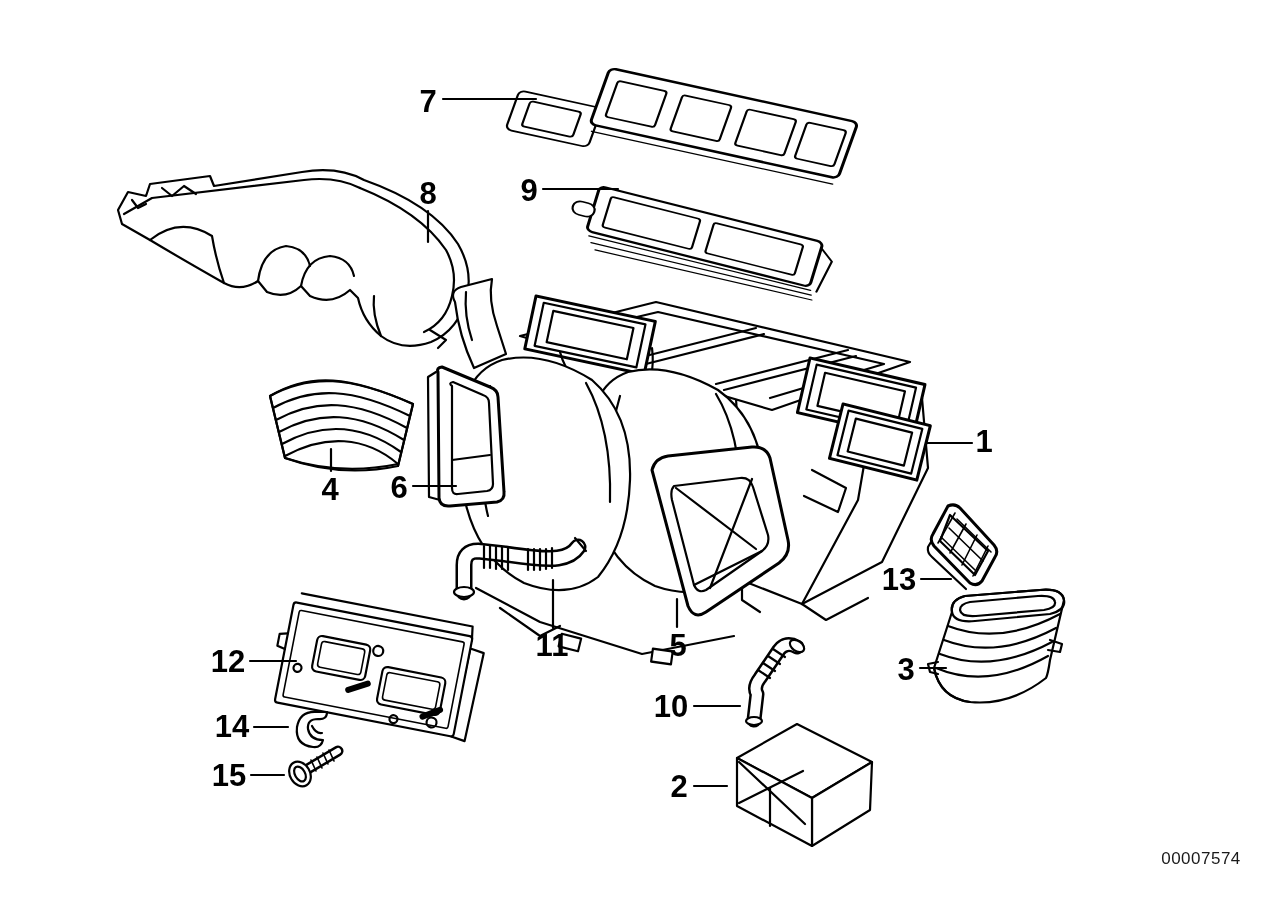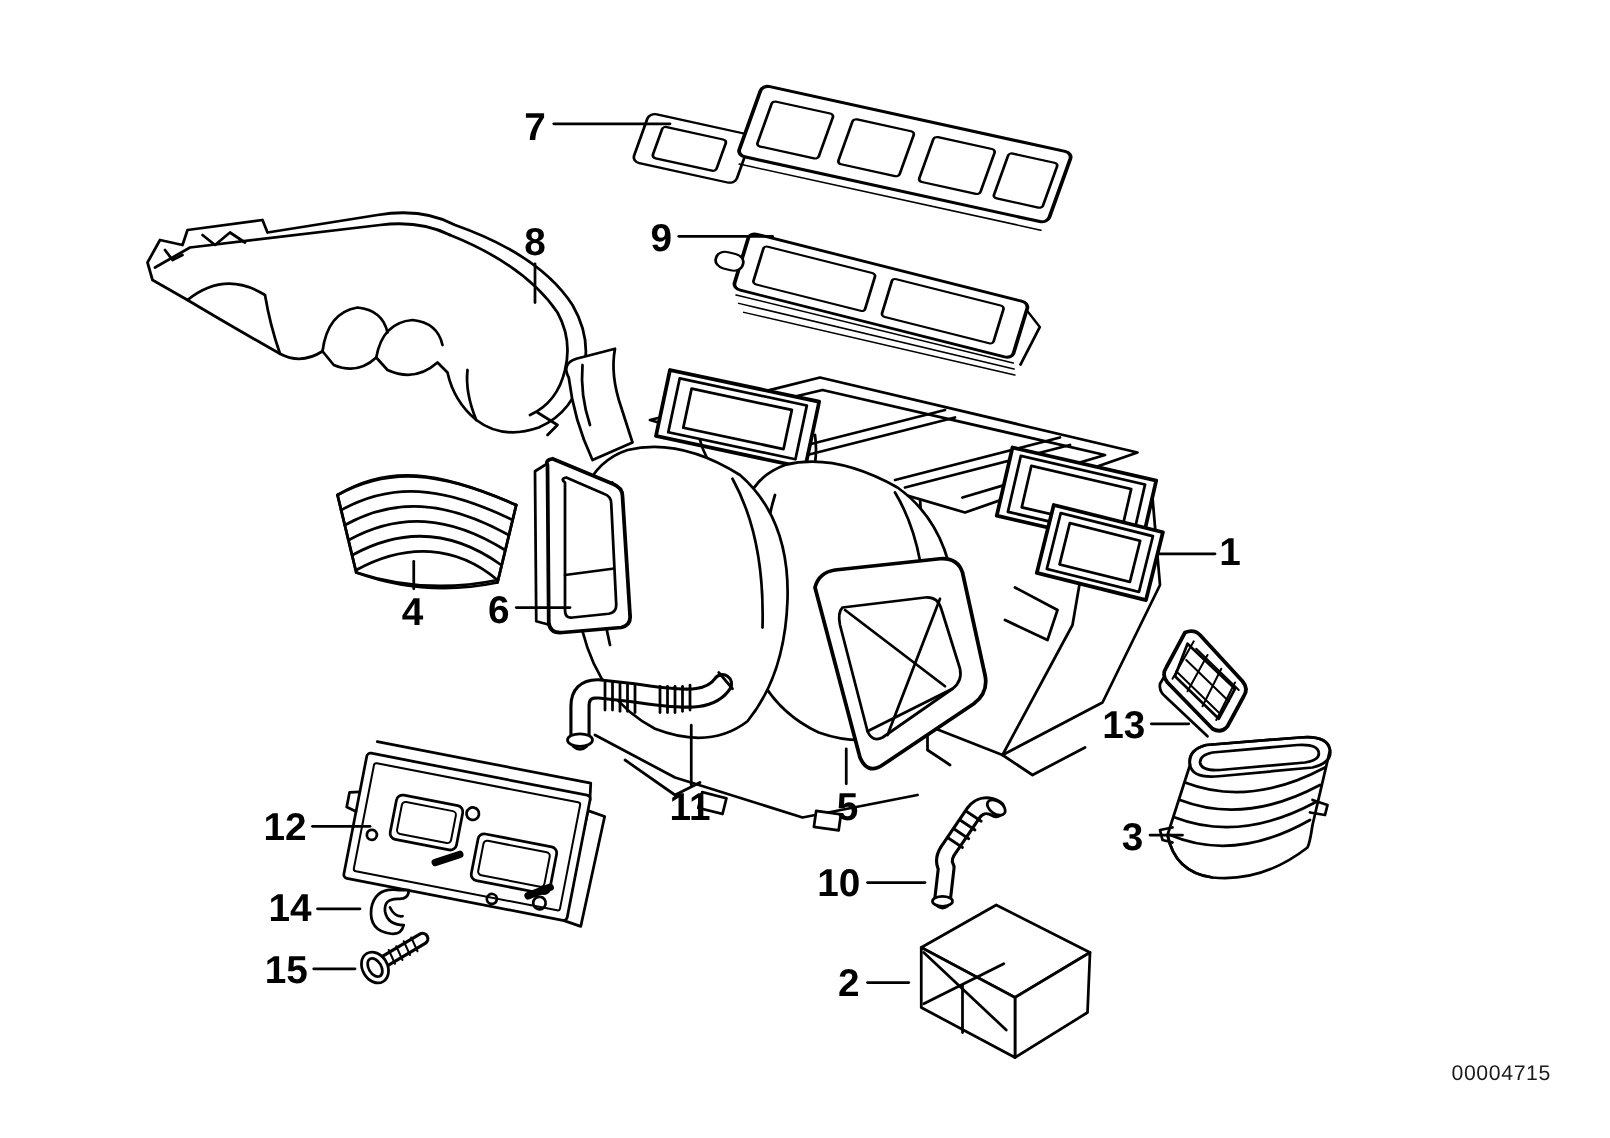--- a/index.html
+++ b/index.html
@@ -277,14 +277,14 @@
         <text x="228" y="672" class="part-label">12</text>
         <line x1="921" y1="579" x2="951" y2="579" class="leader"></line>
         <text x="899" y="590" class="part-label">13</text>
         <line x1="254" y1="727" x2="288" y2="727" class="leader"></line>
         <text x="232" y="737" class="part-label">14</text>
         <line x1="251" y1="775" x2="284" y2="775" class="leader"></line>
         <text x="229" y="786" class="part-label">15</text>
       </g>
   </svg>
 
-  <div id="diagram-id">00004715</div>
+  <div id="diagram-id">00007574</div>
 </div>
 
 </body></html>

